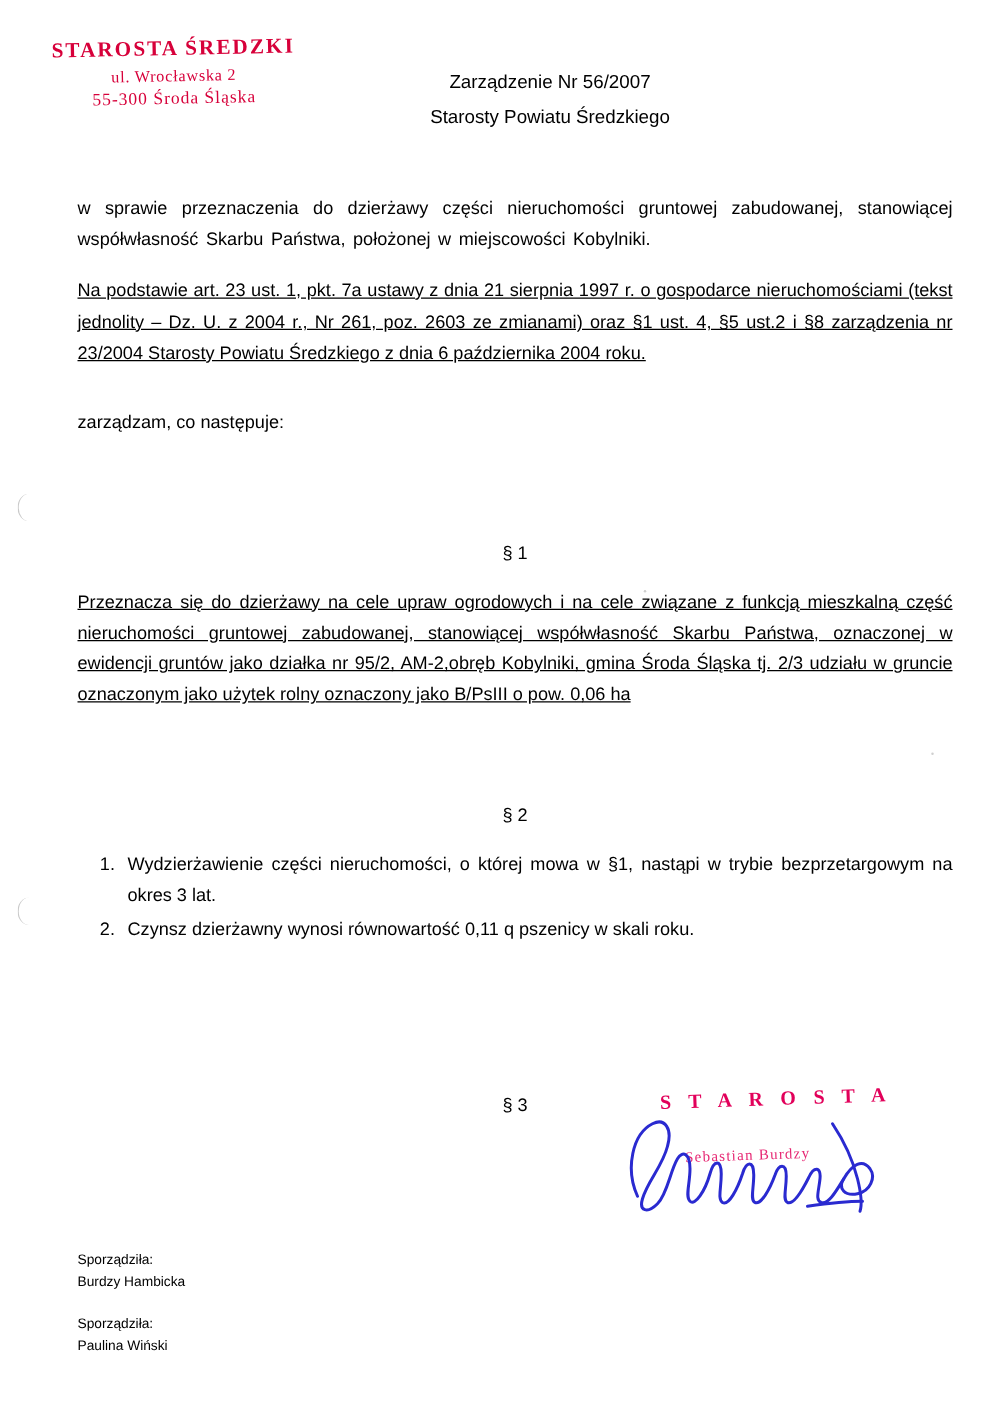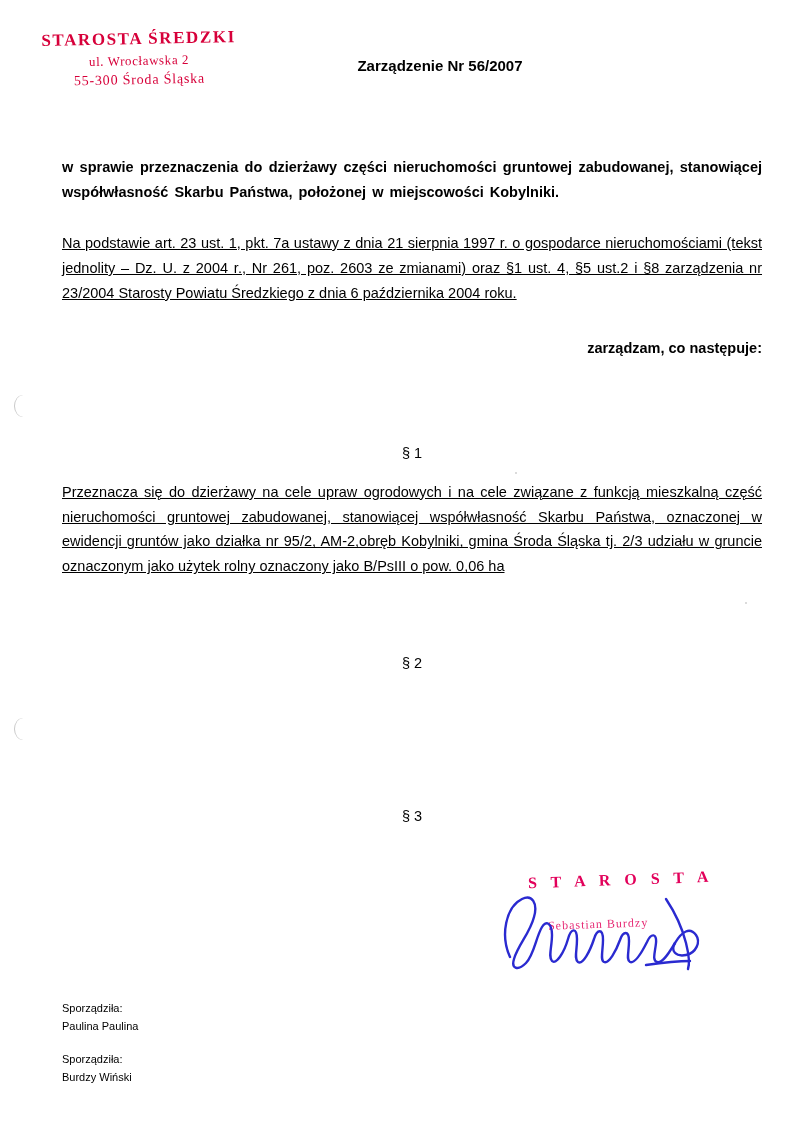--- a/index.html
+++ b/index.html
@@ -55,21 +55,21 @@
   }
 
   
   .title-block {
     position: absolute;
     left: 180px;
     top: 52px;
     width: 520px;
     text-align: center;
     font-size: 15px;
-    font-weight: bold;
+    font-weight: normal;
     line-height: 1.85;
   }
 
   
   .body-wrap {
     position: absolute;
     left: 62px;
     top: 155px;
     width: 700px;
     font-size: 14.5px;
@@ -77,28 +77,28 @@
   }
   p {
     margin: 0;
   }
   .para {
     text-align: justify;
     margin-bottom: 18px;
     text-decoration: underline;
   }
   .para-bold {
-    font-weight: bold;
+    font-weight: normal;
     text-align: justify;
     word-spacing: 2px;
-    margin-bottom: 26px;
+    margin-bottom: 16px;
   }
   .center-bold {
-    text-align: right;
-    font-weight: bold;
+    text-align: left;
+    font-weight: normal;
     margin-top: 30px;
     margin-bottom: 26px;
   }
   .section-mark {
     text-align: center;
     margin-top: 22px;
     margin-bottom: 14px;
   }
   .gap-lg { height: 32px; }
   .gap-xl { height: 60px; }
@@ -194,38 +194,43 @@
     <div class="stamp-line3">55-300 Środa Śląska</div>
   </div>
 
   <div class="punch punch-a"></div>
   <div class="punch punch-b"></div>
   <div class="speck" style="left:515px; top:472px;"></div>
   <div class="speck" style="left:745px; top:602px;"></div>
 
   <div class="title-block">
     <div>Zarządzenie Nr 56/2007</div>
+    <div>Starosty Powiatu Średzkiego</div>
   </div>
 
   <div class="body-wrap">
 
     <p class="para-bold">w sprawie przeznaczenia do dzierżawy części nieruchomości gruntowej zabudowanej, stanowiącej współwłasność Skarbu Państwa, położonej w miejscowości Kobylniki.</p>
 
     <p class="para">Na podstawie art. 23 ust. 1, pkt. 7a ustawy z dnia 21 sierpnia 1997 r. o gospodarce nieruchomościami (tekst jednolity – Dz. U. z 2004 r., Nr 261, poz. 2603 ze zmianami) oraz §1 ust. 4, §5 ust.2 i §8 zarządzenia nr 23/2004 Starosty Powiatu Średzkiego z dnia 6 października 2004 roku.</p>
 
     <p class="center-bold">zarządzam, co następuje:</p>
 
     <div class="gap-lg"></div>
 
     <p class="section-mark">§ 1</p>
     <p class="para">Przeznacza się do dzierżawy na cele upraw ogrodowych i na cele związane z funkcją mieszkalną część nieruchomości gruntowej zabudowanej,  stanowiącej  współwłasność Skarbu Państwa, oznaczonej w ewidencji gruntów jako działka nr 95/2, AM-2,obręb Kobylniki, gmina Środa Śląska tj. 2/3 udziału w gruncie oznaczonym jako użytek rolny oznaczony jako B/PsIII o pow. 0,06 ha</p>
 
     <div class="gap-lg"></div>
 
     <p class="section-mark">§ 2</p>
+    <ol class="numbered">
+      <li>Wydzierżawienie części nieruchomości, o której mowa w §1, nastąpi w trybie bezprzetargowym na okres 3 lat.</li>
+      <li> Czynsz dzierżawny wynosi równowartość 0,11 q pszenicy w skali roku.</li>
+    </ol>
 
     <div class="gap-xl"></div>
     <div class="gap-lg"></div>
 
     <p class="section-mark">§ 3</p>
   </div>
 
   <div class="signature-area">
     <div class="sig-starosta">S T A R O S T A</div>
     <div class="sig-name">Sebastian Burdzy</div>
@@ -235,21 +240,21 @@
         <path d="M205 78 C212 66, 220 62, 226 70 C231 77, 226 88, 216 90 C206 92, 200 86, 205 78 Z"></path>
         <path d="M196 34 C204 46, 212 62, 216 78 C219 90, 220 98, 218 104"></path>
         <path d="M176 100 C190 98, 206 96, 220 96"></path>
       </g>
     </svg>
   </div>
 
   <div class="footer">
     <div class="footer-group">
       <div>Sporządziła:</div>
-      <div>Paulina Paulina</div>
+      <div>Burdzy Hambicka</div>
     </div>
     <div class="footer-group">
       <div>Sporządziła:</div>
-      <div>Burdzy Wiński</div>
+      <div>Paulina Wiński</div>
     </div>
   </div>
 
 </div>
 
 </body></html>

